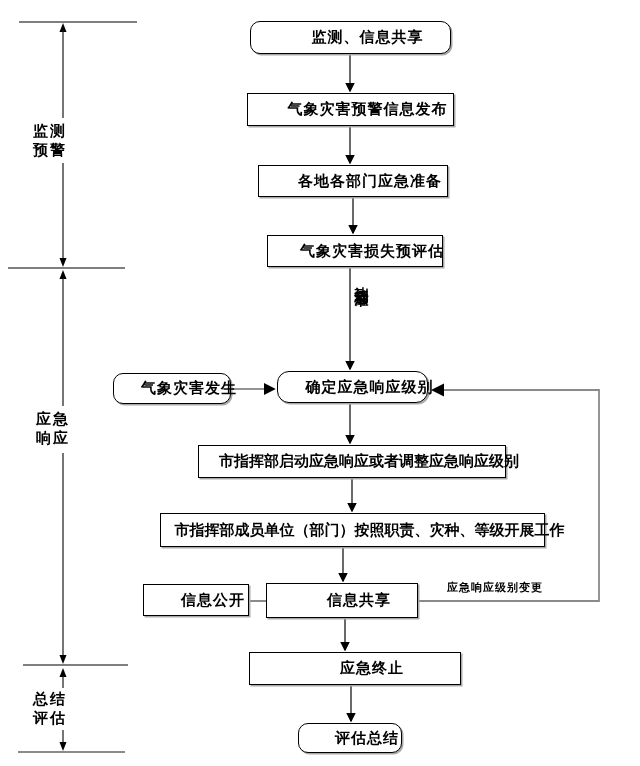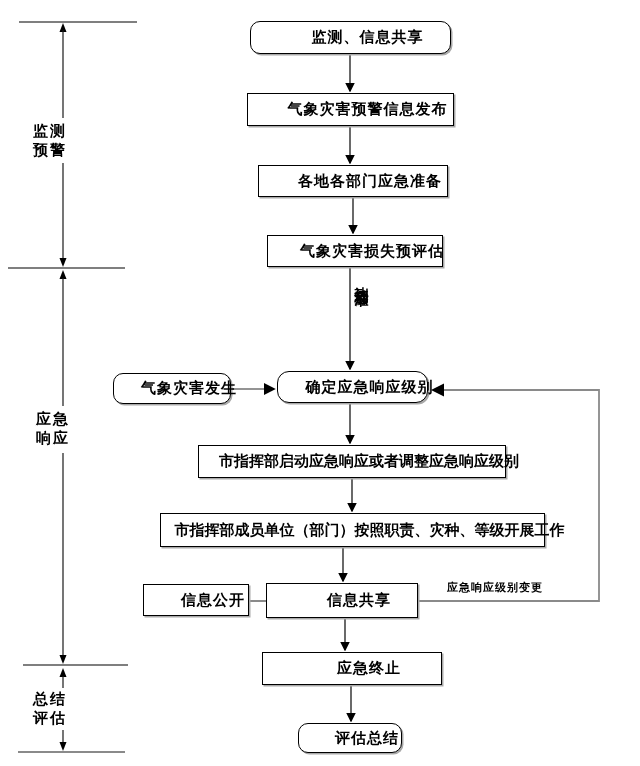--- a/index.html
+++ b/index.html
@@ -128,21 +128,21 @@
   <div class="node" style="left:277px; top:371px; width:151px; height:32px;border-radius:12px;">确定应急响应级别</div>
 
   <div class="node" style="left:198px; top:445px; width:308px; height:33px; letter-spacing:0;">市指挥部启动应急响应或者调整应急响应级别</div>
 
   <div class="node" style="left:160px; top:513px; width:385px; height:34px; letter-spacing:0;">市指挥部成员单位（部门）按照职责、灾种、等级开展工作</div>
 
   <div class="node" style="left:113px; top:584px; width:106px; height:32px;margin-left:30px;">信息公开</div>
 
   <div class="node" style="left:266px; top:583px; width:152px; height:35px;">信息共享</div>
 
-  <div class="node" style="left:262px; top:652px; width:180px; height:33px;">应急终止</div>
+  <div class="node" style="left:249px; top:652px; width:212px; height:33px;">应急终止</div>
 
   <div class="node rounded" style="left:298px; top:723px; width:104px; height:30px;">评估总结</div>
 
   <div class="phase-label" style="left:33px; top:121px;">
     <div>监测</div>
     <div>预警</div>
   </div>
   <div class="phase-label" style="left:36px; top:409px;">
     <div>应急</div>
     <div>响应</div>

